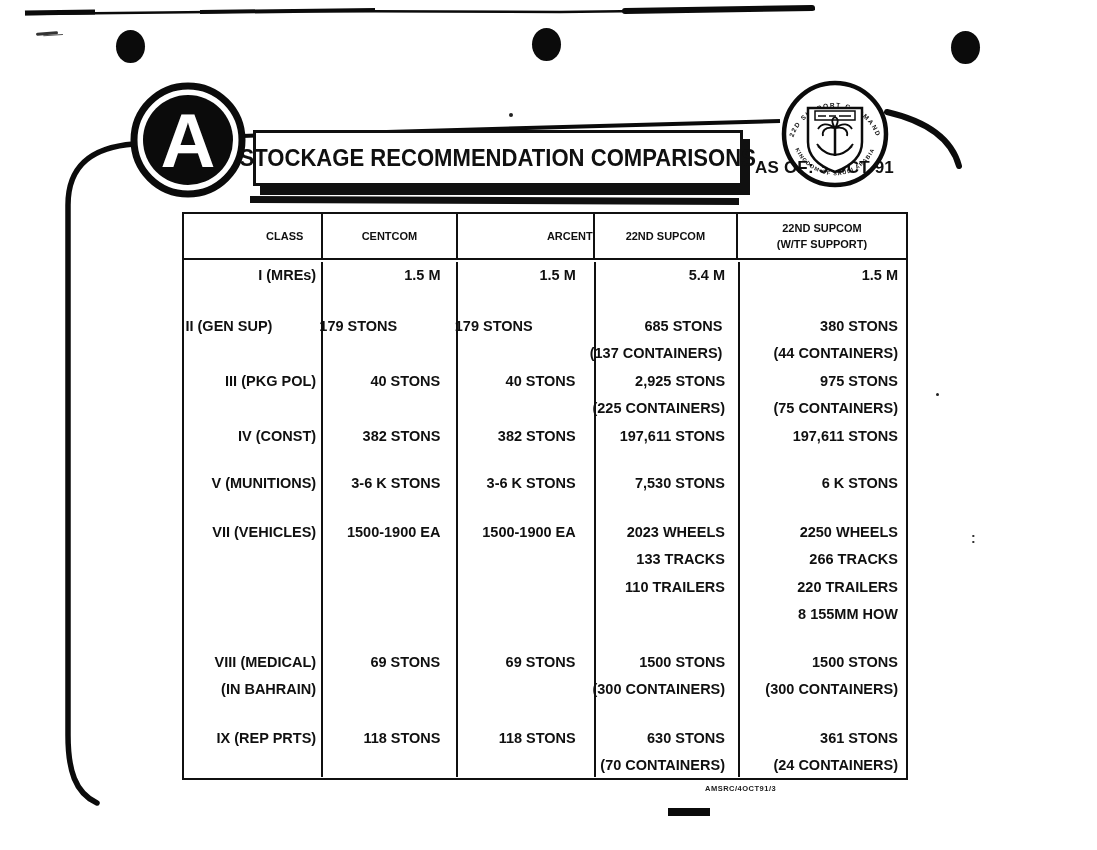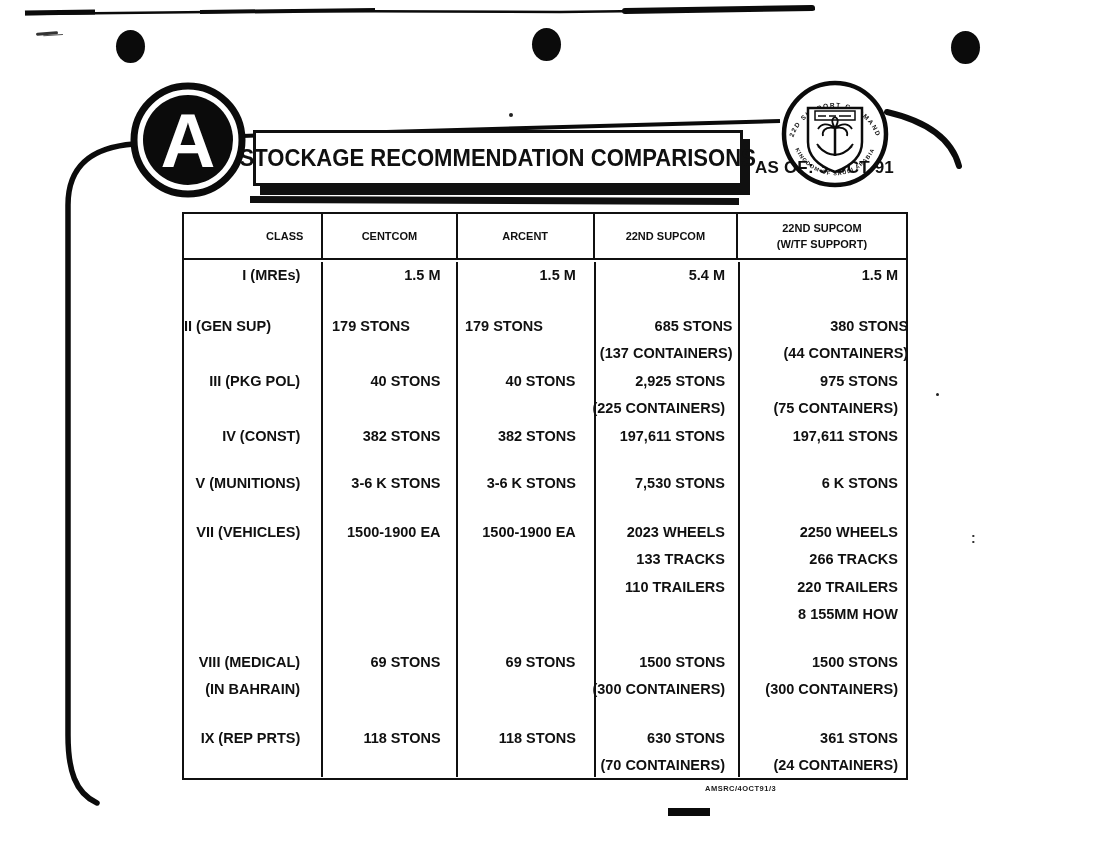--- a/index.html
+++ b/index.html
@@ -29,27 +29,27 @@
   .asof{position:absolute;left:755px;top:158px;font-weight:bold;font-size:17px;
     letter-spacing:0.2px;z-index:2;white-space:nowrap;}
   
   .tbl{position:absolute;left:182px;top:212px;width:726px;height:568px;
     border:2.5px solid #101010;background:#fff;box-sizing:border-box;z-index:2;}
   .thead{display:flex;height:46px;border-bottom:2.5px solid #101010;box-sizing:border-box;}
   .hc{display:flex;flex-direction:column;justify-content:center;align-items:center;
     font-weight:bold;font-size:11px;line-height:16px;box-sizing:border-box;text-align:center;}
   .hc:not(.c0){border-left:2px solid #101010;}
   .hc.c0{align-items:flex-end;padding-right:18px;}
-  .c0{width:138px;} .c1{width:135px;} .c2{width:138px;} .c3{width:144px;} .c4{width:171px;}
+  .c0{width:138px;} .c1{width:135px;} .c2{width:138px;align-items:flex-end;} .c3{width:144px;} .c4{width:171px;}
   .tbody{position:relative;height:515px;}
   .vsep{position:absolute;top:0;bottom:0;width:2px;background:#101010;}
   .grp{display:flex;position:relative;z-index:1;}
   .cell{box-sizing:border-box;text-align:right;font-weight:bold;font-size:14.5px;}
   .cell .ln{line-height:27.5px;white-space:nowrap;}
-  .cell.c0{padding-right:21px;}
+  .cell.c0{padding-right:5px;}
   .cell.c1{padding-right:15px;}
   .cell.c2{padding-right:17px;}
   .cell.c3{padding-right:11px;}
   .cell.c4{padding-right:8px;}
   
   .footercode{position:absolute;left:705px;top:784px;font-size:7.5px;font-weight:bold;
     letter-spacing:0.5px;color:#1a1a1a;}
   .botbar{position:absolute;left:668px;top:808px;width:42px;height:8px;background:#0b0b0b;}
   .speck{position:absolute;background:#222;border-radius:50%;}
   .colonmark{position:absolute;font-weight:bold;font-size:14px;color:#333;}

